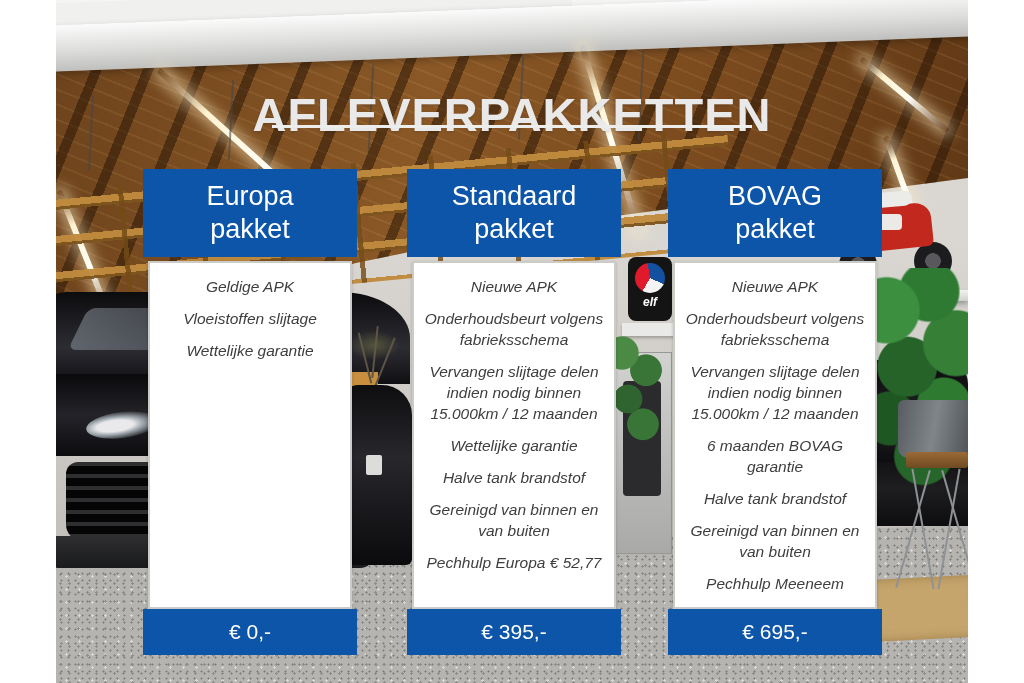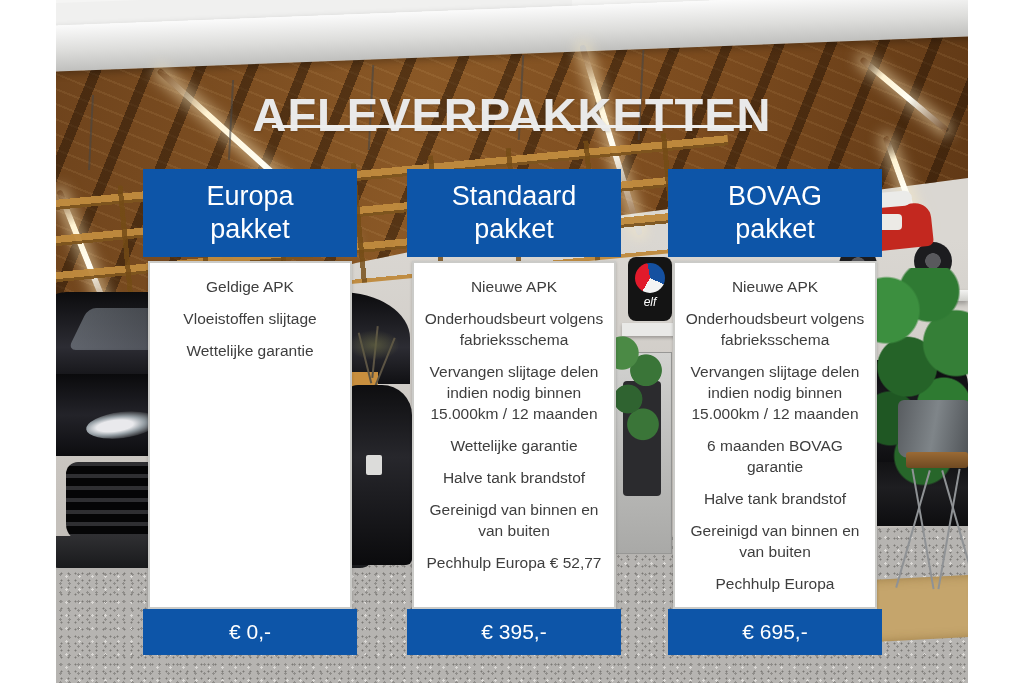--- a/index.html
+++ b/index.html
@@ -38,21 +38,21 @@
   .floor{left:0;top:525px;width:100%;height:160px;background-color:#b6b4b1;
      background-image:radial-gradient(#8f8d8a 1px,transparent 1.4px),
                       radial-gradient(#dad8d5 1px,transparent 1.4px),
                       radial-gradient(#7b7976 .8px,transparent 1.2px);
      background-size:9px 9px,13px 13px,7px 7px;background-position:0 0,4px 6px,2px 3px;
      clip-path:polygon(0 32px,100% 0,100% 100%,0 100%);}
   
   .elf{left:572px;top:257px;width:44px;height:64px;background:#141414;border-radius:8px;}
   .elf-drop{left:7px;top:6px;width:30px;height:30px;border-radius:50%;
             background:conic-gradient(from 210deg,#e11a2b 0 140deg,#1450a0 140deg 265deg,#f4f4f4 265deg 360deg);}
-  .elf-txt{left:0;top:38px;width:44px;text-align:center;color:#fff;font-size:12px;font-weight:normal;font-style:italic;}
+  .elf-txt{left:0;top:38px;width:44px;text-align:center;color:#fff;font-size:12px;font-weight:bold;font-style:italic;}
   .elf-plate{left:566px;top:323px;width:54px;height:13px;background:#e9e9e7;box-shadow:0 2px 3px rgba(0,0,0,.25);}
   .machine{left:558px;top:352px;width:56px;height:200px;background:linear-gradient(#d2d2d0,#a9a9a7);border:1px solid #979795;}
   .machine-panel{left:8px;top:28px;width:38px;height:115px;background:#2b2b2e;border-radius:4px;}
   
   .car-left{left:-12px;top:292px;width:366px;height:276px;}
   .cl-roof{left:0;top:0;width:100%;height:92px;background:linear-gradient(#0c0c0e,#2c2c33 60%,#101013);
            border-radius:22px 70px 0 0/20px 46px 0 0;}
   .cl-ws{left:34px;top:16px;width:232px;height:42px;transform:skewX(-26deg);border-radius:8px;
          background:linear-gradient(100deg,rgba(185,196,206,.38),rgba(90,100,110,.12));}
   .cl-hood{left:0;top:82px;width:348px;height:82px;background:linear-gradient(#0a0a0c,#232329 50%,#0c0c0f);
@@ -124,21 +124,21 @@
          font-size:47px;font-weight:700;letter-spacing:1px;color:#e9e9e9;
          text-shadow:0 1px 3px rgba(0,0,0,.18);}
   .title-underline{position:absolute;left:272px;top:125px;width:480px;height:3px;background:#ededec;z-index:5;}
   .card{position:absolute;top:169px;width:214px;z-index:6;display:flex;flex-direction:column;}
   .c1{left:143px;} .c2{left:407px;} .c3{left:668px;}
   .card-header{height:88px;background:var(--accent,#0d55a8);color:#fff;text-align:center;
                display:flex;flex-direction:column;justify-content:center;
                font-size:27px;line-height:33px;}
   .card-gap{height:4px;}
   .card-body{height:348px;margin:0 5px;background:#fff;border:2px solid #cbcbc8;box-sizing:border-box;
-             padding:13px 9px 0;text-align:center;color:#3e3e3e;box-shadow:0 1px 3px rgba(0,0,0,.2);}
+             padding:13px 9px 0;text-align:center;color:#3e3e3e;box-shadow:0 1px 3px rgba(0,0,0,.2);font-style:italic;}
   .feat{margin:0 0 11px;font-size:15.5px;line-height:21px;}
   .card-footer{height:46px;background:var(--accent,#0d55a8);color:#fff;text-align:center;
                line-height:46px;font-size:21px;}
 </style>
 </head>
 <body>
 
 <div class="stage">
 
   <div class="photo">
@@ -252,18 +252,18 @@
       <div>pakket</div>
     </div>
     <div class="card-gap"></div>
     <div class="card-body">
       <p class="feat">Nieuwe APK</p>
       <p class="feat">Onderhoudsbeurt volgens fabrieksschema</p>
       <p class="feat">Vervangen slijtage delen indien nodig binnen 15.000km / 12 maanden</p>
       <p class="feat">6 maanden BOVAG garantie</p>
       <p class="feat">Halve tank brandstof</p>
       <p class="feat">Gereinigd van binnen en van buiten</p>
-      <p class="feat">Pechhulp Europa</p>
+      <p class="feat">Pechhulp Meeneem</p>
     </div>
     <div class="card-footer">€ 695,-</div>
   </div>
 
 </div>
 
 </body></html>

